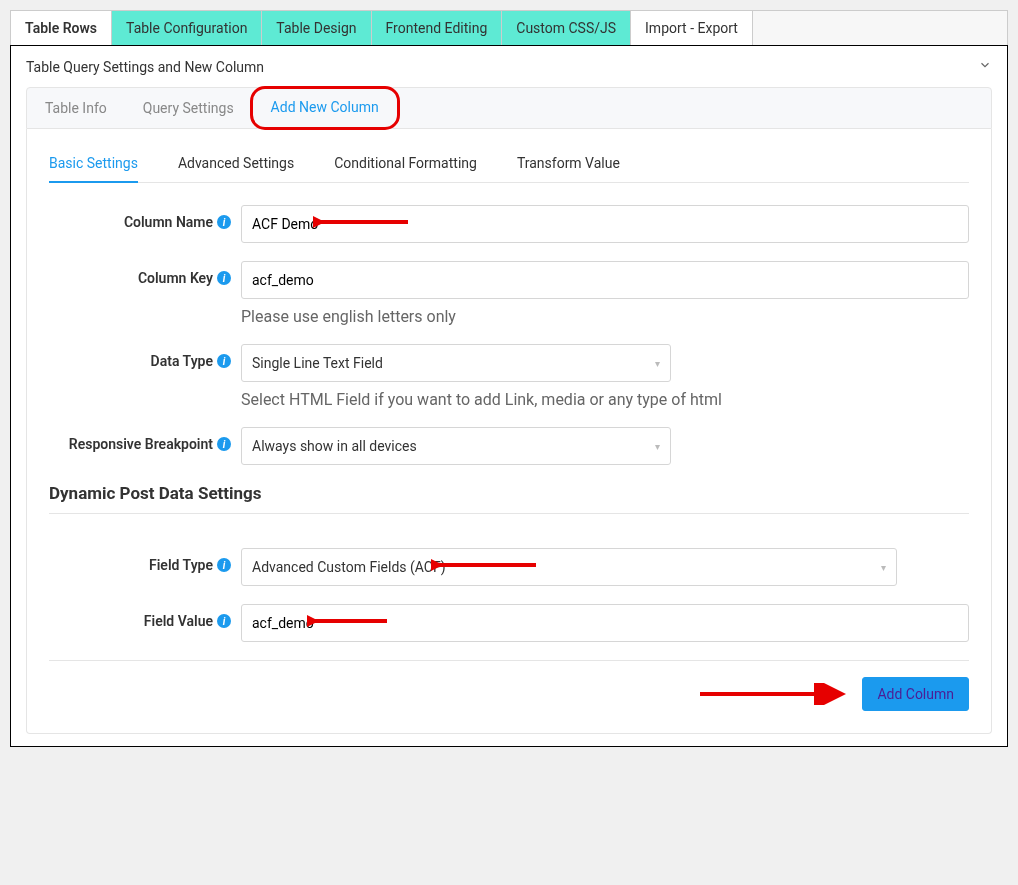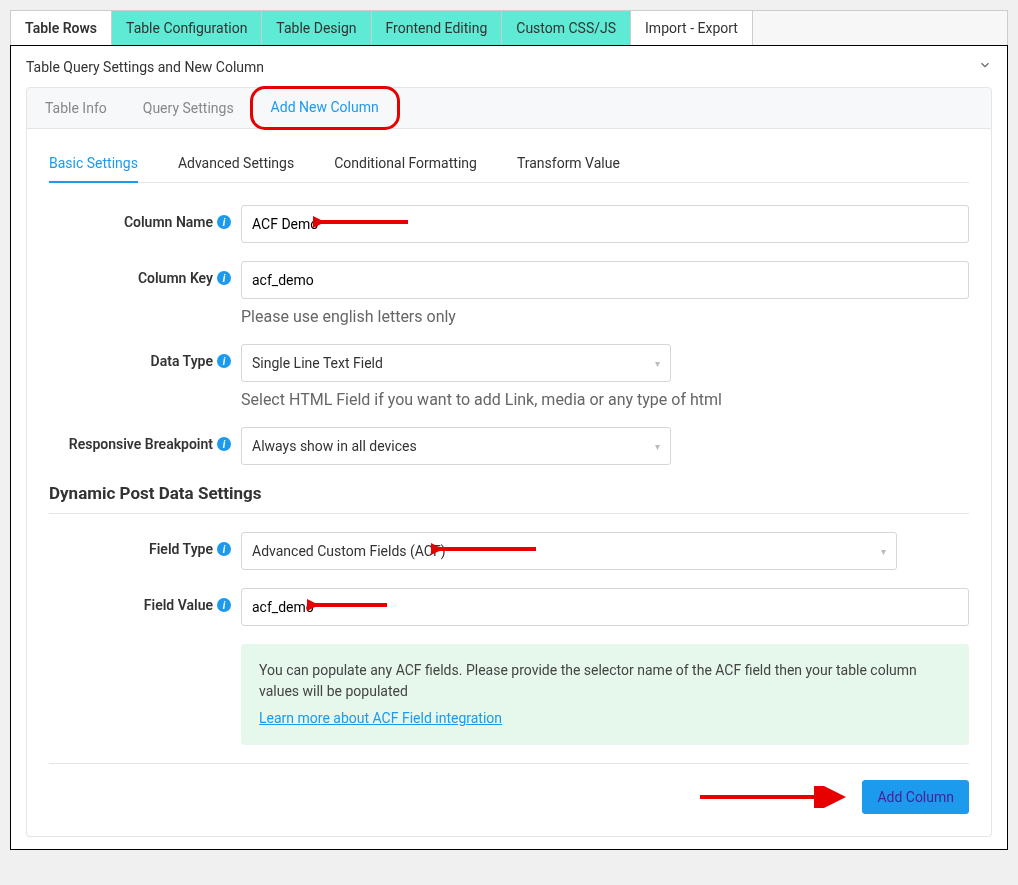--- a/index.html
+++ b/index.html
@@ -33,21 +33,21 @@
 .hint { font-size:16px; color:#666; margin-top:8px; }
 
 input.text, .select-like { width:100%; height:38px; border:1px solid #d6d6d6; border-radius:3px; padding:0 10px; font-size:14px; background:#fff; }
 .select-like { display:flex; align-items:center; justify-content:space-between; cursor:pointer; }
 .select-like.sm { width:430px; }
 .select-like.md { width:656px; }
 .chev-sm { color:#bbb; font-size:10px; }
 
 .info-icon { display:inline-flex; width:14px; height:14px; border-radius:50%; background:#1b9aee; color:#fff; justify-content:center; align-items:center; font-size:10px; font-weight:bold; font-style:italic; }
 
-.section-title { font-size:17px; font-weight:700; margin:14px 0 18px 0; border-bottom:1px solid #e5e5e5; padding-bottom:10px; }
+.section-title { font-size:17px; font-weight:700; margin:14px 0 34px 0; border-bottom:1px solid #e5e5e5; padding-bottom:10px; }
 
 .notice { background:#e6f7ec; border-radius:4px; padding:16px 18px; font-size:14px; color:#444; line-height:1.5; }
 .notice a { color:#1b9aee; text-decoration:underline; display:inline-block; margin-top:6px; }
 
 .footer-row { margin-top:14px; border-top:1px solid #e5e5e5; padding-top:16px; display:flex; justify-content:flex-end; align-items:center; }
 .btn-primary { background:#1b9aee; color:#4c1d95; border:1px solid #1b9aee; border-radius:3px; padding:8px 14px; font-size:14px; cursor:pointer; }
 
 .arrow { position:absolute; pointer-events:none; }
 .arrow svg { display:block; }
 </style>
@@ -185,29 +185,20 @@
                     <marker id="a3" markerWidth="8" markerHeight="8" refX="1" refY="4" orient="auto">
                       <path d="M8,0 L0,4 L8,8 Z" fill="#e60000"></path>
                     </marker>
                   </defs>
                   <line x1="80" y1="11" x2="8" y2="11" stroke="#e60000" stroke-width="4" marker-end="url(#a3)"></line>
                 </svg>
             </div>
           </div>
         </div>
 
-        <div class="row">
-          <div class="lbl"></div>
-          <div class="ctrl">
-            <div class="notice">
-              <div>You can populate any ACF fields. Please provide the selector name of the ACF field then your table column values will be populated</div>
-              <a href="#">Learn more about ACF Field integration</a>
-            </div>
-          </div>
-        </div>
 
         <div class="footer-row">
           <div class="arrow" style="position:relative; margin-right:12px;">
             <svg width="150" height="22">
                 <defs>
                   <marker id="a4" markerWidth="8" markerHeight="8" refX="7" refY="4" orient="auto">
                     <path d="M0,0 L8,4 L0,8 Z" fill="#e60000"></path>
                   </marker>
                 </defs>
                 <line x1="0" y1="11" x2="142" y2="11" stroke="#e60000" stroke-width="4" marker-end="url(#a4)"></line>

